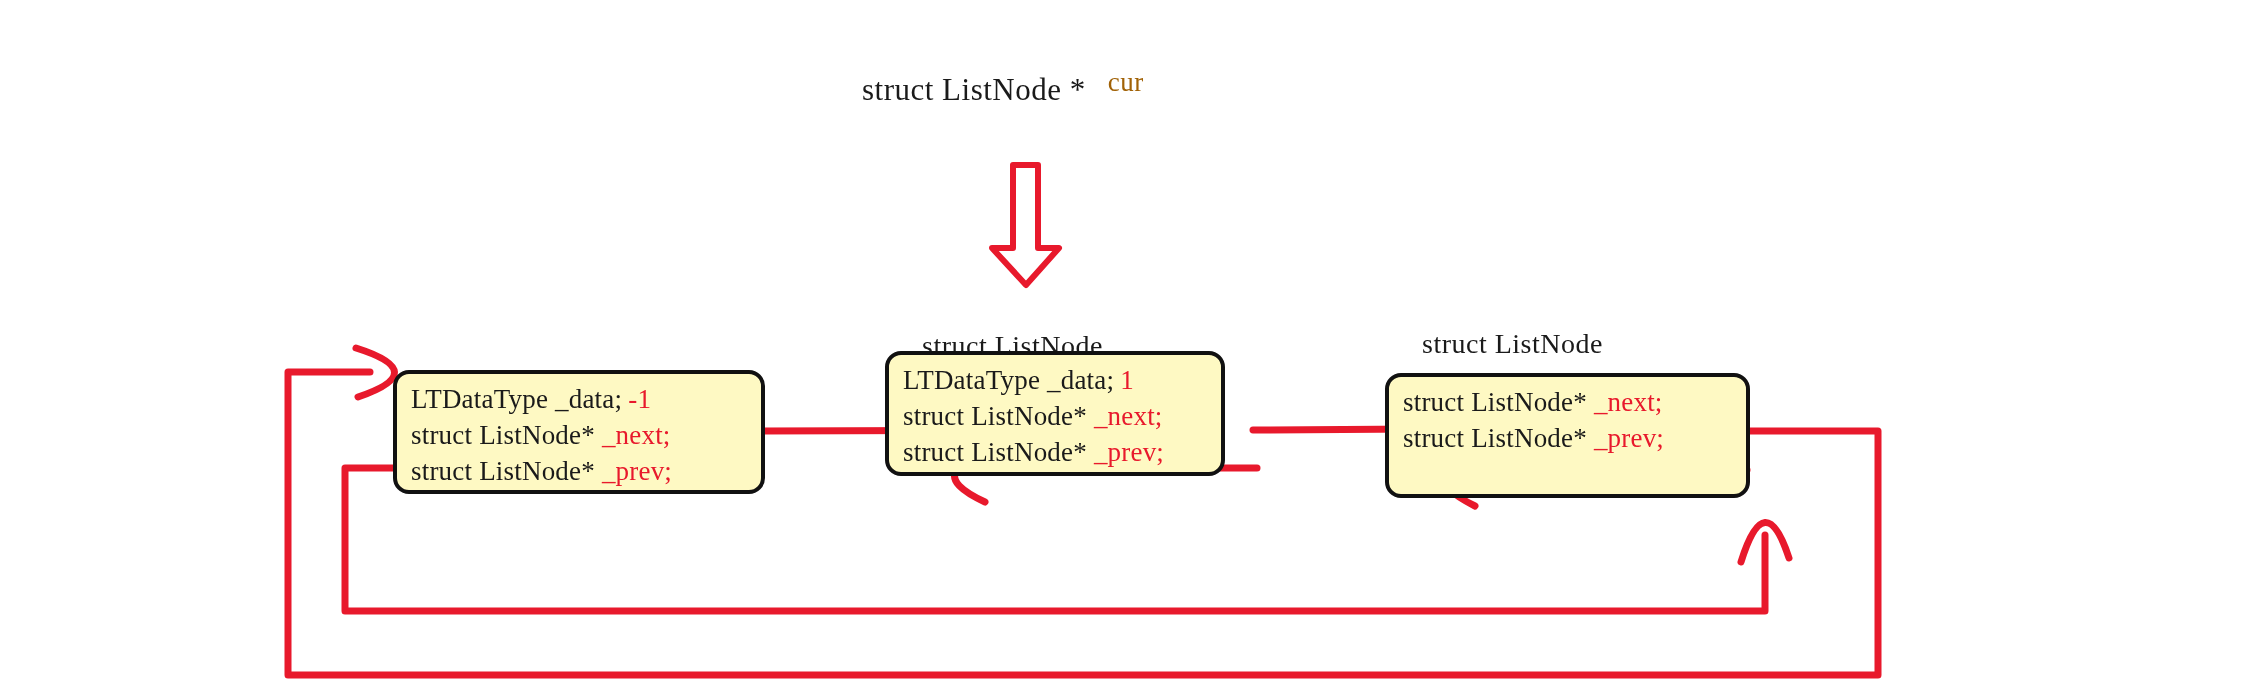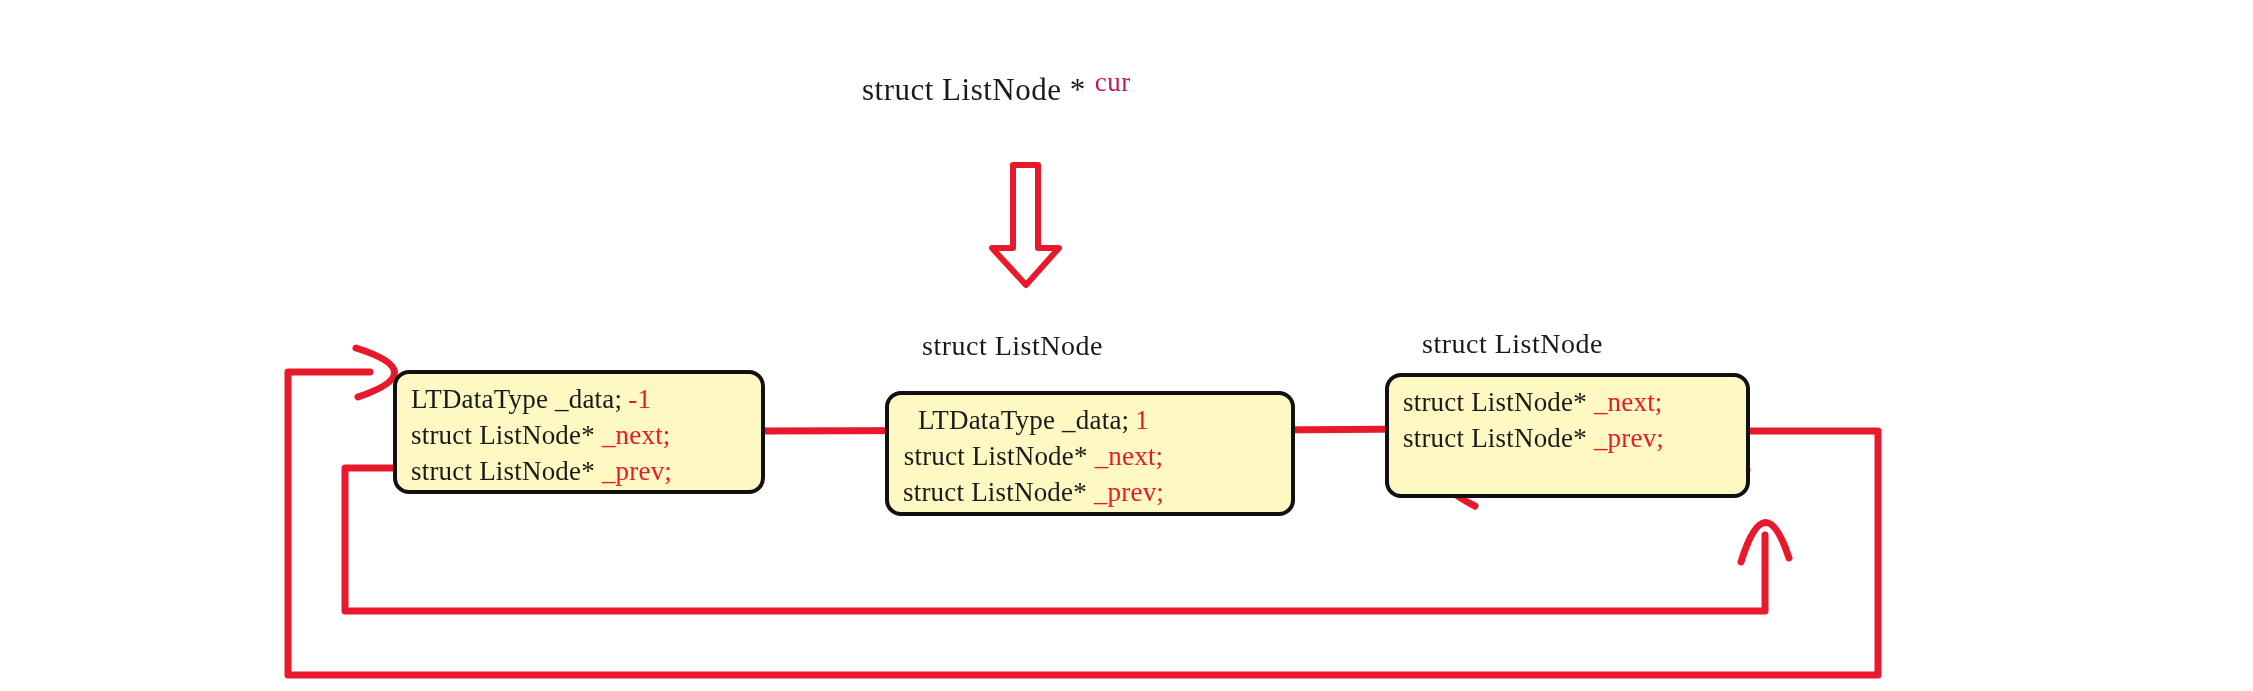--- a/index.html
+++ b/index.html
@@ -31,23 +31,23 @@
   .cur-label {
     position: absolute;
     left: 862px;
     top: 72px;
     font-size: 31px;
     letter-spacing: 0.5px;
     white-space: nowrap;
     color: #1a1a1a;
   }
   .cur-label .ptr-name {
-    color: #be185d;
+    color: #a16207;
     font-size: 27px;
-    margin-left: 9px;
+    margin-left: 22px;
     position: relative;
     top: -9px;
   }
 
   .node-title {
     position: absolute;
     font-size: 28px;
     letter-spacing: 0.5px;
     white-space: nowrap;
     color: #1a1a1a;
@@ -134,21 +134,21 @@
       <div class="node-row">
         <span>struct ListNode*</span>
         <span class="field">_prev;</span>
       </div>
     </div>
   </div>
 
   <div class="node-title" style="left:922px; top:330px;">
     <span>struct ListNode</span><span class="head-name"></span>
   </div>
-  <div class="node-box" style="left:885px; top:391px; width:410px; height:125px;text-align:center;">
+  <div class="node-box" style="left:885px; top:351px; width:340px; height:125px;">
     <div class="node-rows">
       <div class="node-row">
         <span>LTDataType _data;</span><span class="val">1</span>
       </div>
       <div class="node-row">
         <span>struct ListNode*</span>
         <span class="field">_next;</span>
       </div>
       <div class="node-row">
         <span>struct ListNode*</span>

